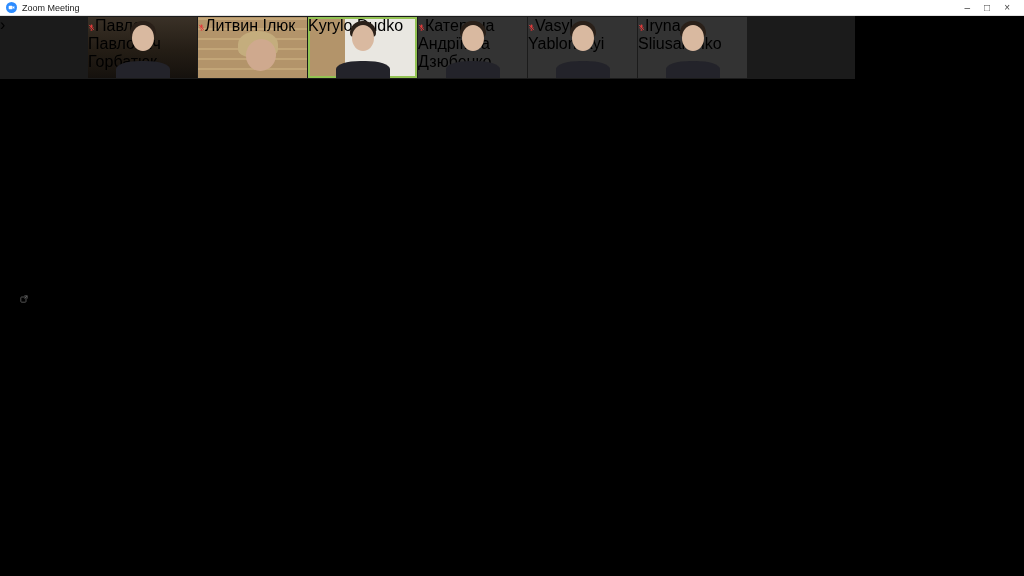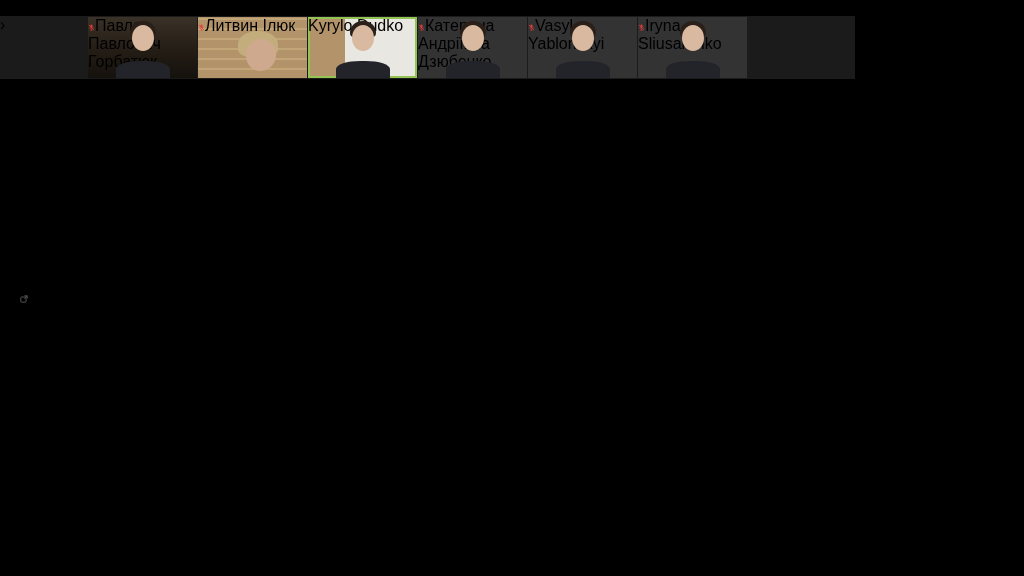--- a/index.html
+++ b/index.html
@@ -141,20 +141,34 @@
   .chev{color:#dfe3e6;font-size:8px}
   .reddot{position:absolute;right:-1px;bottom:-1px;width:5px;height:5px;border-radius:50%;background:#e02828}
   .lang{color:#eef2f4;font-size:7.5px;cursor:pointer}
   .clock{width:46px;text-align:center;color:#eef2f4;font-size:7px;line-height:1.3;cursor:pointer}
 </style>
 </head>
 <body>
 
 <div class="screen">
 
+  <div class="titlebar">
+    <span class="zcam">
+      <svg width="7" height="7" viewBox="0 0 10 10">
+          <rect x="1" y="2.5" width="5.5" height="5" rx="1.2" fill="#fff"></rect>
+          <path d="M7 4.4 9 3v4L7 5.6z" fill="#fff"></path>
+        </svg>
+    </span>
+    <span class="wtitle">Zoom Meeting</span>
+    <div class="wctrls">
+      <span>–</span>
+      <span>□</span>
+      <span>×</span>
+    </div>
+  </div>
 
   <div class="vstrip">
     <div id="tiles">
         <div class="tile v1">
           <div class="person">
             <i class="hair"></i>
             <i class="face"></i>
             <i class="torso"></i>
           </div>
           <div class="namebar"><span class="micoff"><svg width="7" height="7" viewBox="0 0 10 10">

